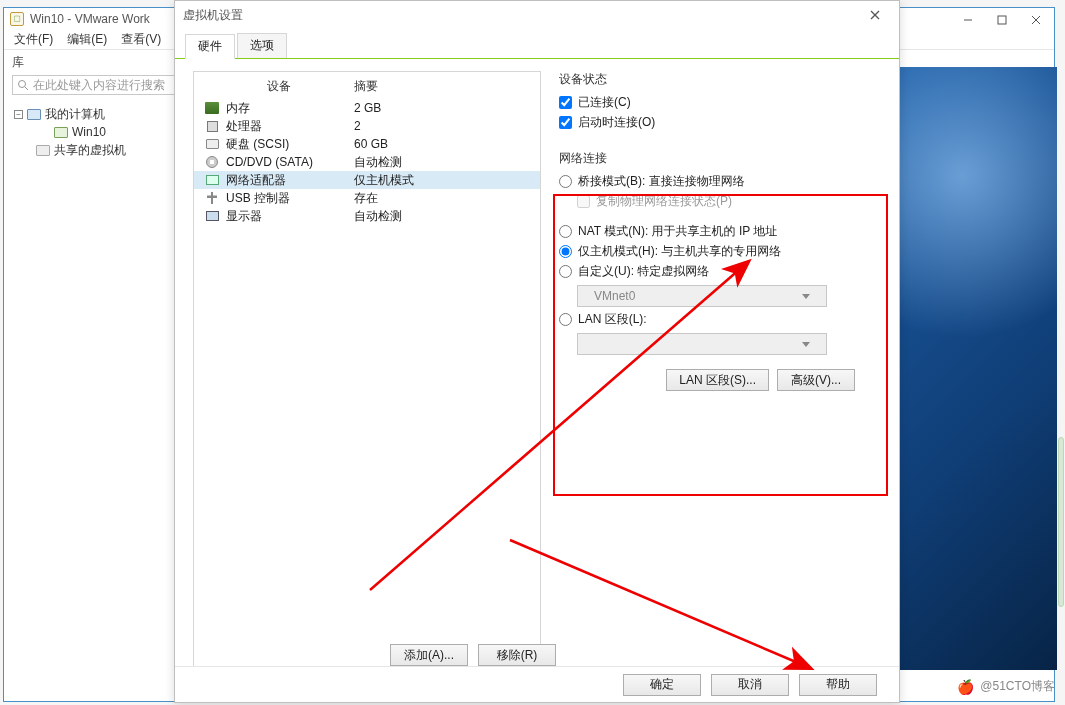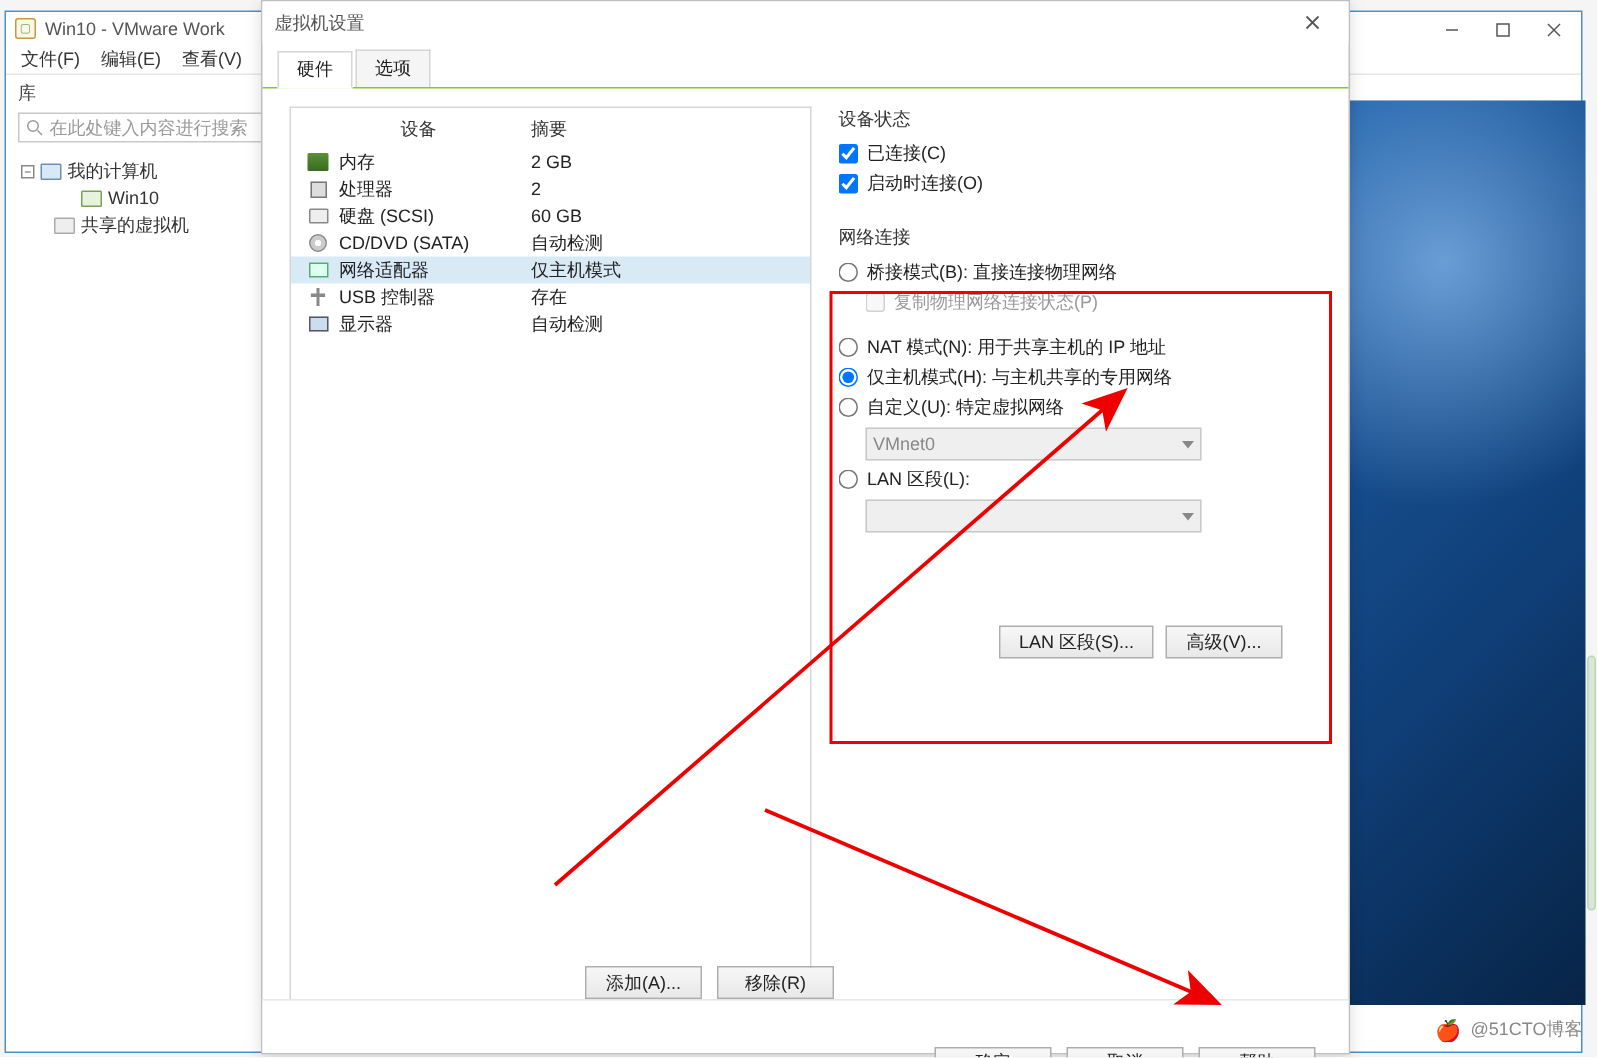--- a/index.html
+++ b/index.html
@@ -50,32 +50,32 @@
   .dlg-body { position:relative; padding:12px 12px 12px 12px; height:620px; }
   .hw-panel { position:absolute; left:18px; top:12px; width:348px; height:606px; border:1px solid #d6d6d6; padding:6px 0; }
   .hw-head { display:flex; font-weight:400; color:#333; padding:0 10px 4px; }
   .hw-head .c1{ width:150px;text-align:center; } .hw-head .c2{ flex:1; }
   .hw-row { display:flex; align-items:center; height:18px; padding:0 10px; }
   .hw-row.selected { background:#d9eaf7; }
   .hw-row .icon { width:16px; height:14px; margin-right:6px; display:flex; align-items:center; justify-content:center; }
   .hw-row .c1 { width:150px; display:flex; align-items:center;}
   .hw-row .c2 { flex:1; }
   .hw-buttons { position:absolute; left:196px; bottom:10px; display:flex; gap:10px; }
-  .btn { min-width:78px; height:22px; border:1px solid #adadad; background:linear-gradient(#f7f7f7,#e8e8e8); display:inline-flex; align-items:center; justify-content:center; padding:0 12px; cursor:default;margin-top:48px; }
+  .btn { min-width:78px; height:22px; border:1px solid #adadad; background:linear-gradient(#f7f7f7,#e8e8e8); display:inline-flex; align-items:center; justify-content:center; padding:0 12px; cursor:default; }
   .btn.wide{ min-width:92px; }
 
   
   .right-col { position:absolute; left:384px; top:12px; width:318px; }
   .group { margin-bottom:10px; }
   .group-title { color:#333; padding-bottom:4px; }
   .chk-row, .radio-row { display:flex; align-items:center; gap:6px; height:20px; }
   .chk-row input, .radio-row input { margin:0; }
   .indent { margin-left:18px; }
   .disabled { color:#9a9a9a; }
-  .combo { width:224px; height:22px; border:1px solid #c8c8c8; background:#efefef; display:flex; align-items:center; justify-content:space-between; padding:0 4px; color:#888; margin:4px 0 2px 18px; }
+  .combo { width:250px; height:22px; border:1px solid #c8c8c8; background:#efefef; display:flex; align-items:center; justify-content:space-between; padding:0 16px; color:#888; margin:4px 0 2px 18px; }
   .combo .tri { width:0; height:0; border-left:4px solid transparent; border-right:4px solid transparent; border-top:5px solid #888; }
   .lan-btns { display:flex; gap:8px; justify-content:flex-end; margin-top:14px; width:296px; }
 
   
   .red-box { position:absolute; left:378px; top:135px; width:335px; height:302px; border:2px solid #e00; pointer-events:none; }
 
   
   .dlg-bottom { position:absolute; left:0; right:0; bottom:0; height:36px; border-top:1px solid #e6e6e6; display:flex; align-items:center; justify-content:flex-end; gap:10px; padding-right:22px; background:#fff;}
 
   

